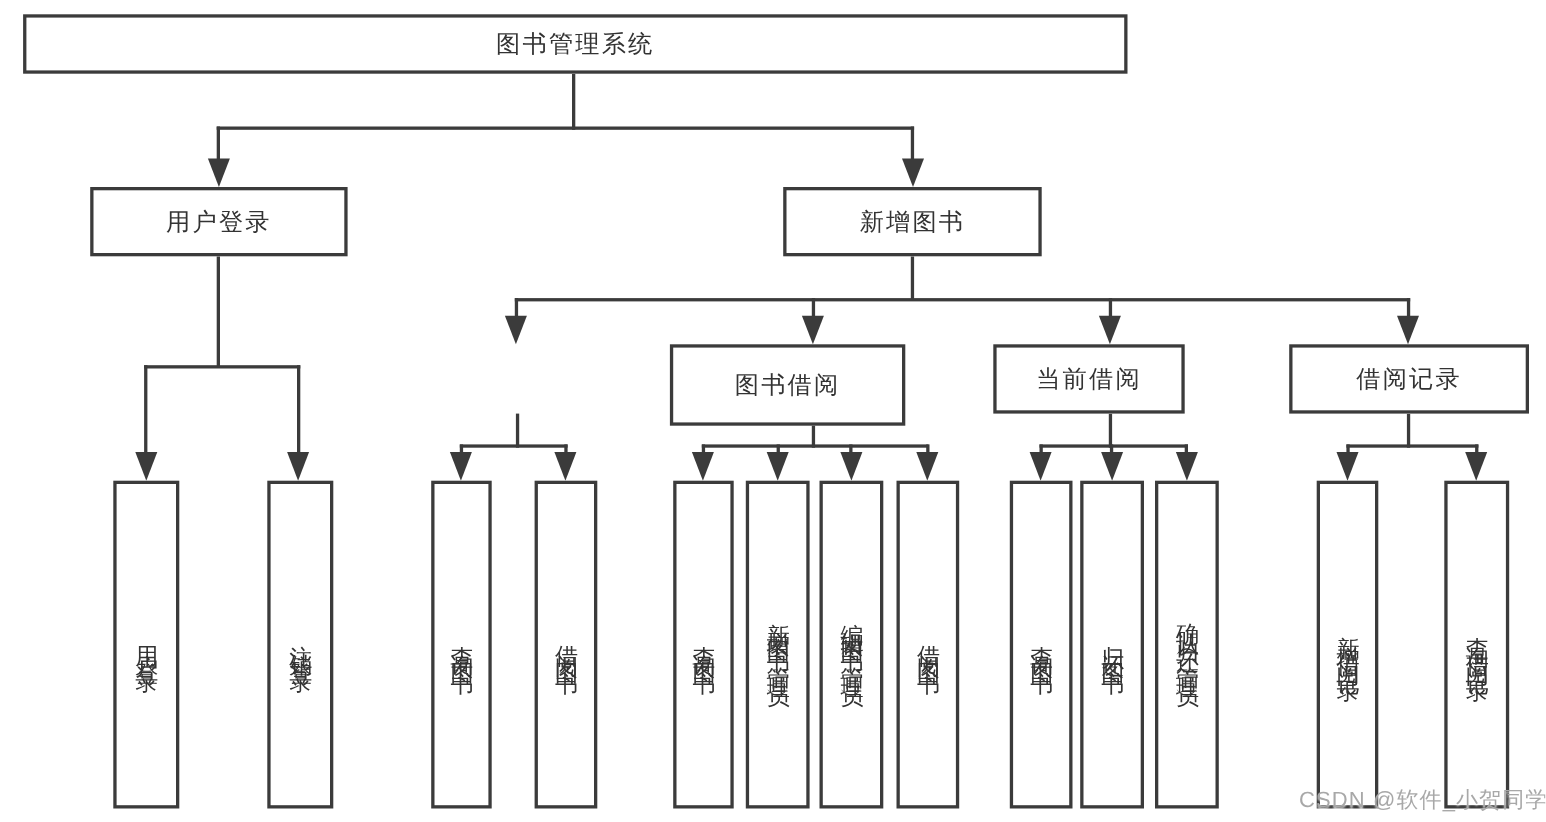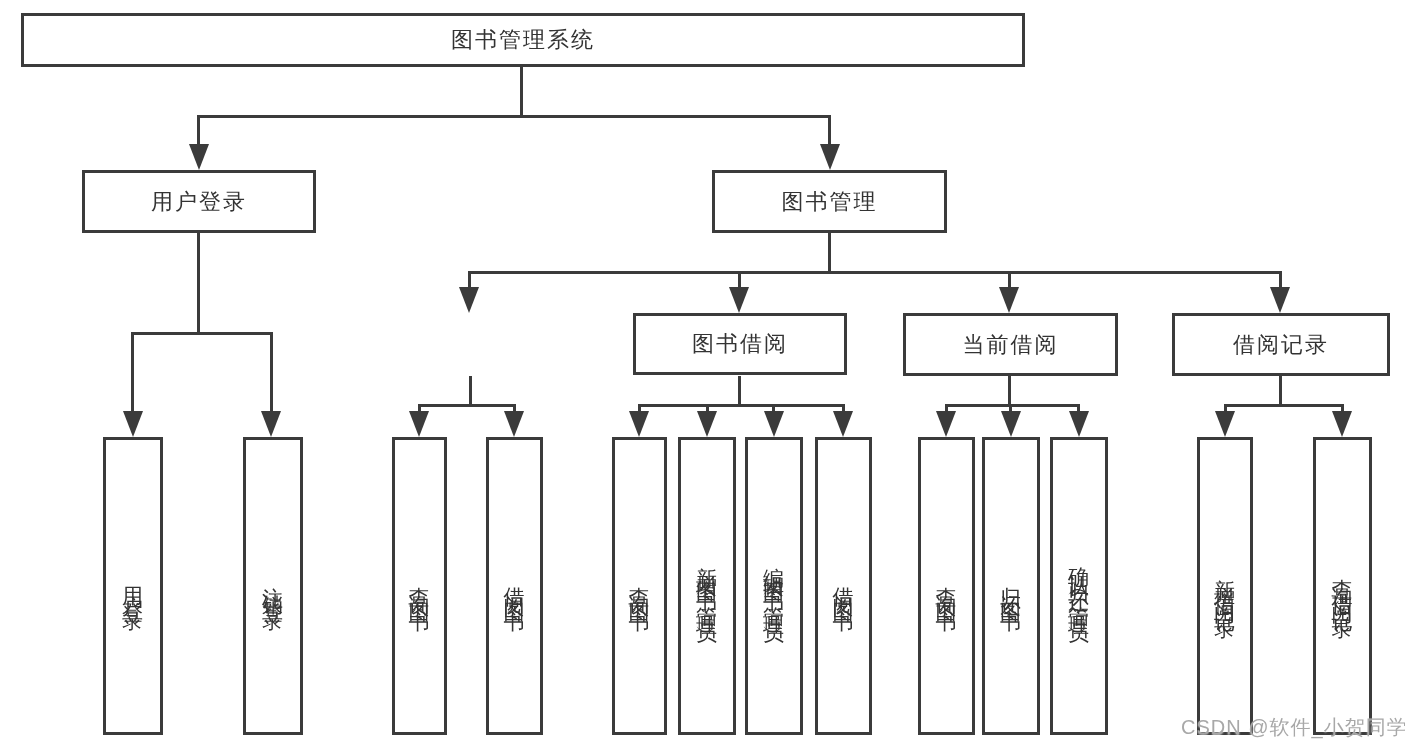--- a/index.html
+++ b/index.html
@@ -105,27 +105,27 @@
   <div class="arrow" style="left:1332px;top:411px"></div>
 
   <div class="node" style="left:21px;top:13px;width:1004px;height:54px">
     <span>图书管理系统</span>
   </div>
 
   <div class="node" style="left:82px;top:170px;width:234px;height:63px">
     <span>用户登录</span>
   </div>
   <div class="node" style="left:712px;top:170px;width:235px;height:63px">
-    <span>图书管理</span>
+    <span>新增图书</span>
   </div>
 
-  <div class="node" style="left:633px;top:313px;width:214px;height:62px">
+  <div class="node" style="left:609px;top:313px;width:214px;height:74px">
     <span>图书借阅</span>
   </div>
-  <div class="node" style="left:903px;top:313px;width:215px;height:63px">
+  <div class="node" style="left:903px;top:313px;width:174px;height:63px">
     <span>当前借阅</span>
   </div>
   <div class="node" style="left:1172px;top:313px;width:218px;height:63px">
     <span>借阅记录</span>
   </div>
 
   <div class="vnode" style="left:103px;width:60px">
     <span class="vtext">用户登录</span>
   </div>
   <div class="vnode" style="left:243px;width:60px">

